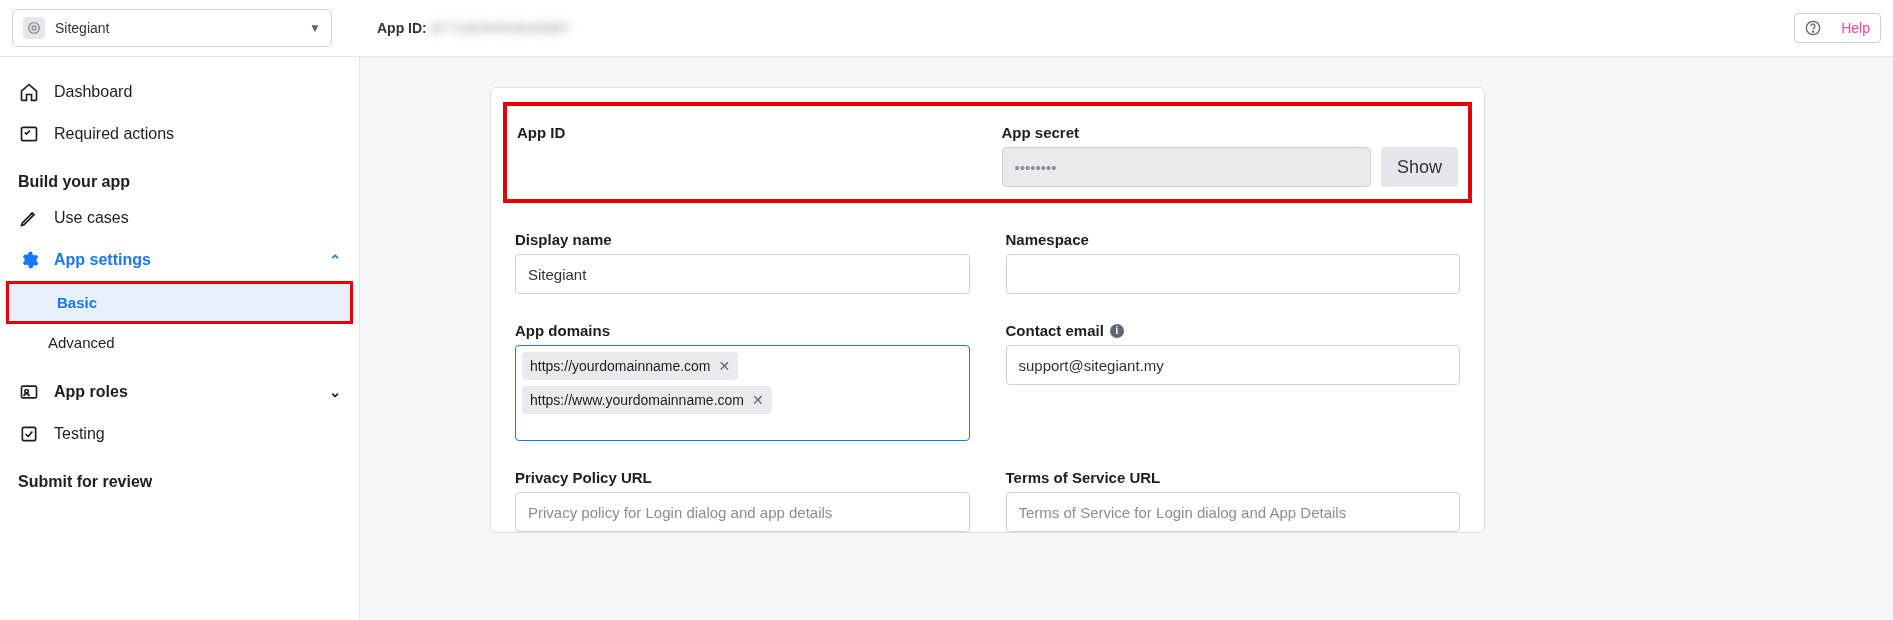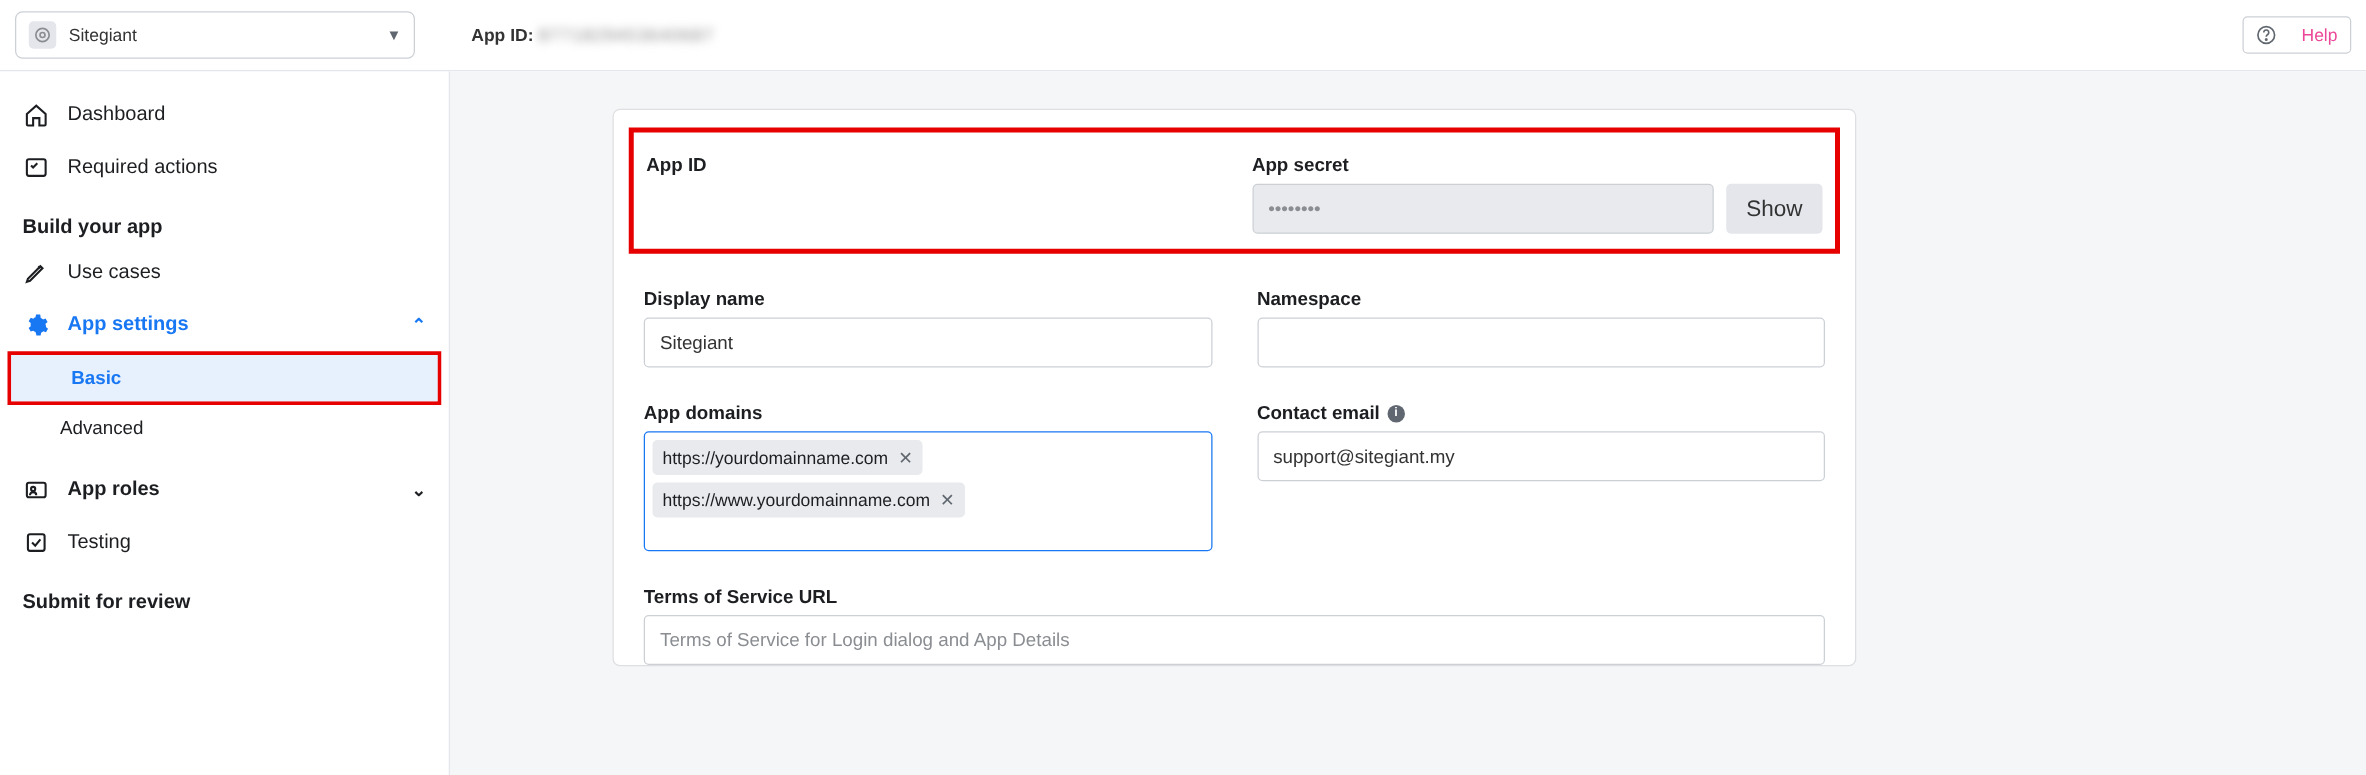--- a/index.html
+++ b/index.html
@@ -302,20 +302,24 @@
           <div class="field-label">
             <span>Contact email</span>
             <span class="info-icon">i</span>
           </div>
           <input class="input" value="support@sitegiant.my" style="">
         </div>
       </div>
 
       <div class="row2" style="padding-bottom:0;">
         <div class="col">
+          <div class="field-label">Privacy Policy URL</div>
+          <input class="input" placeholder="Privacy policy for Login dialog and app details" style="">
+        </div>
+        <div class="col">
           <div class="field-label">Terms of Service URL</div>
           <input class="input" placeholder="Terms of Service for Login dialog and App Details" style="">
         </div>
       </div>
 
     </div>
   </div>
 </div>
 
 </body></html>

